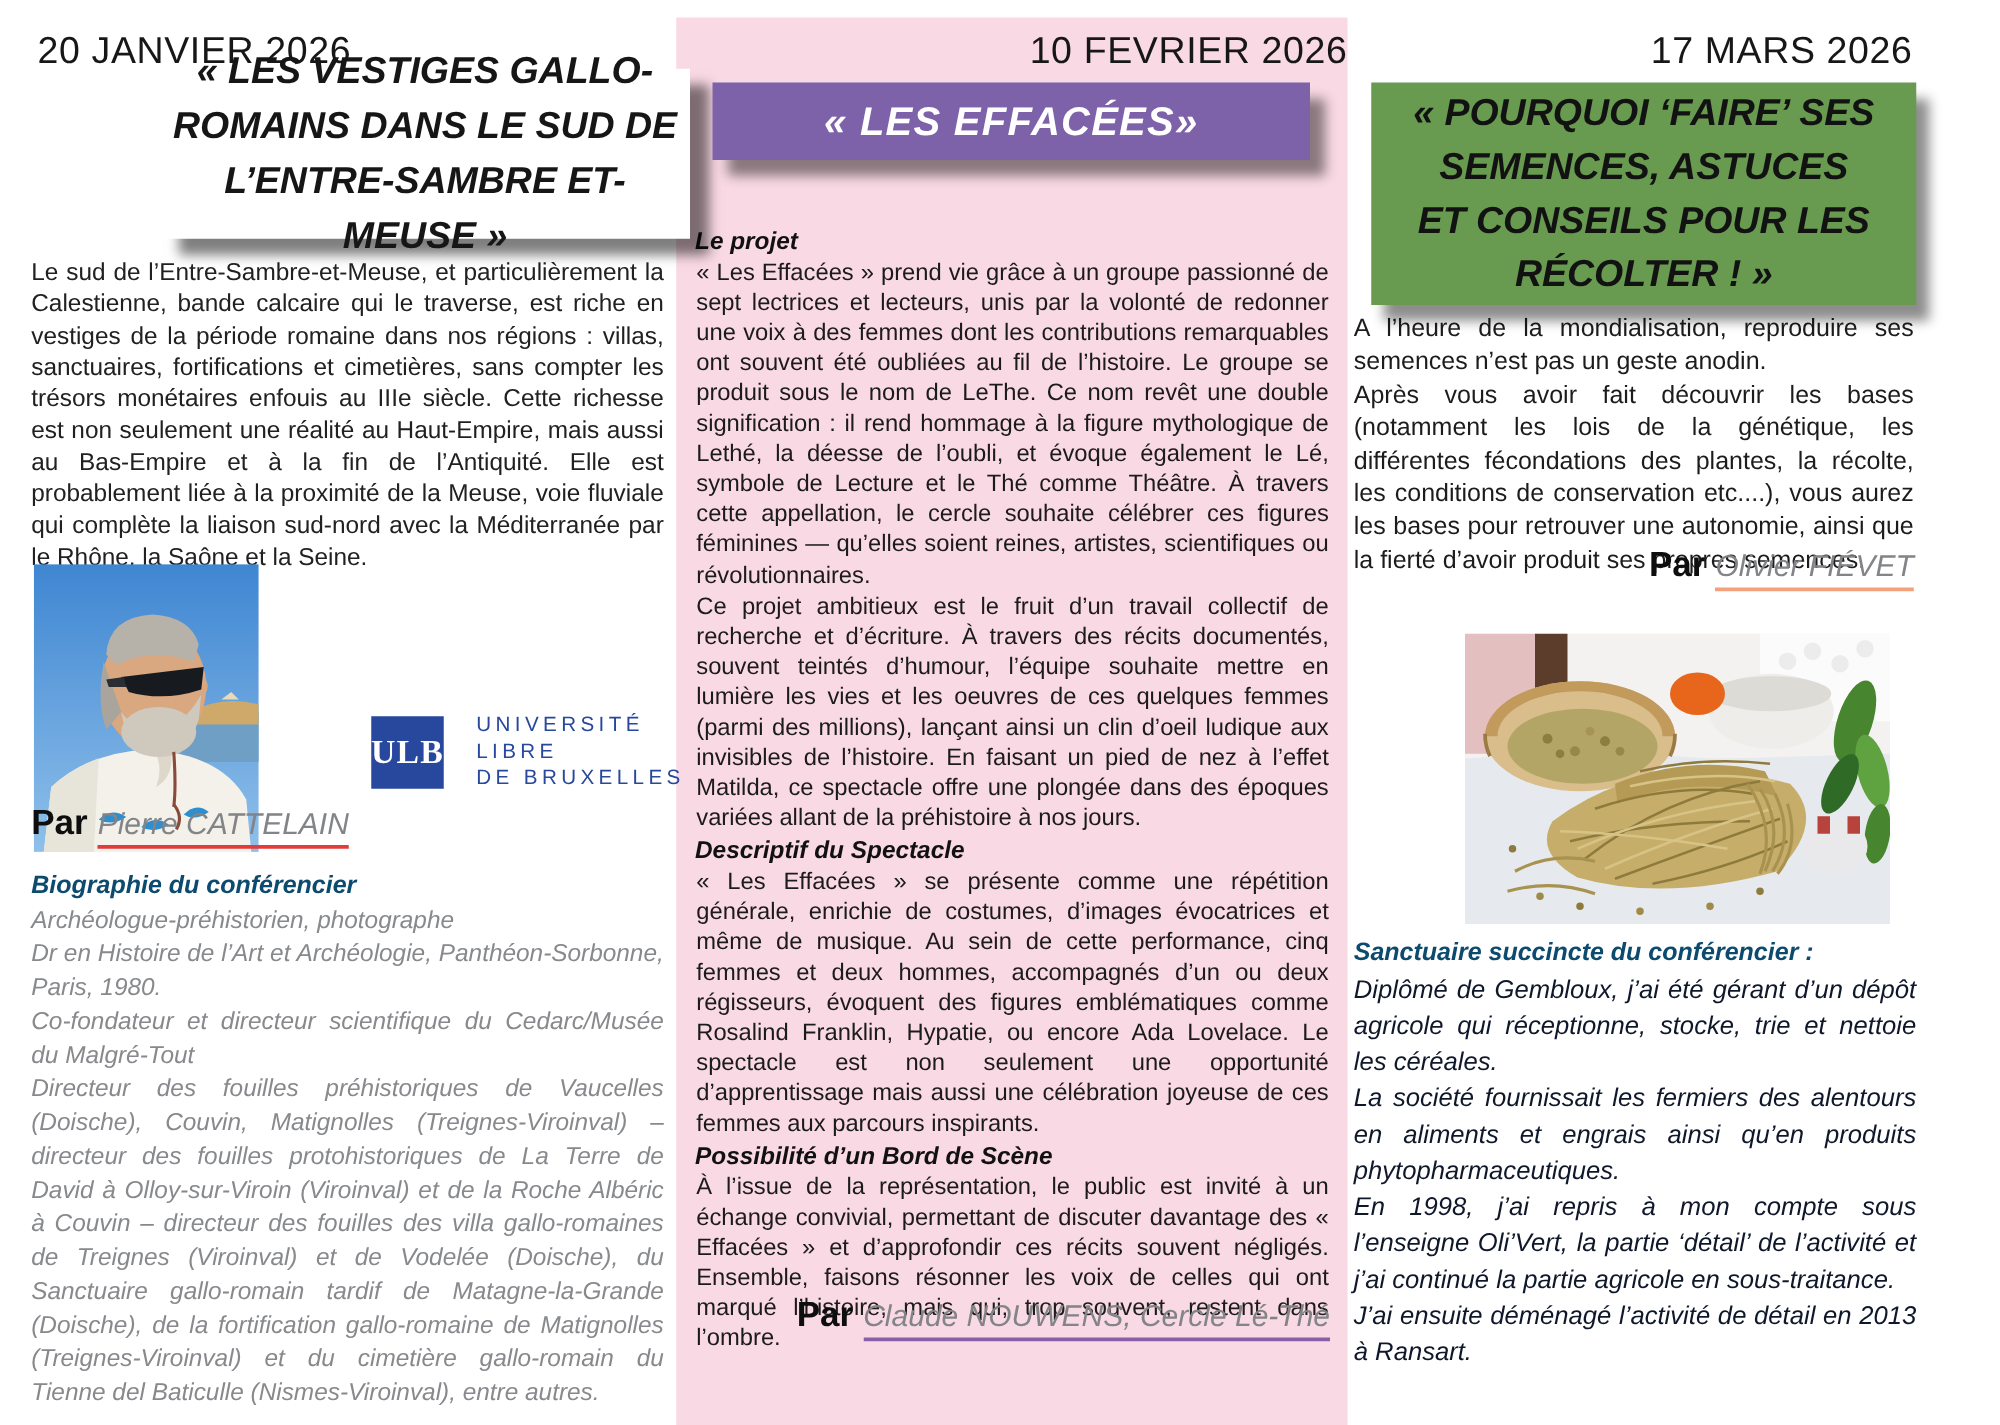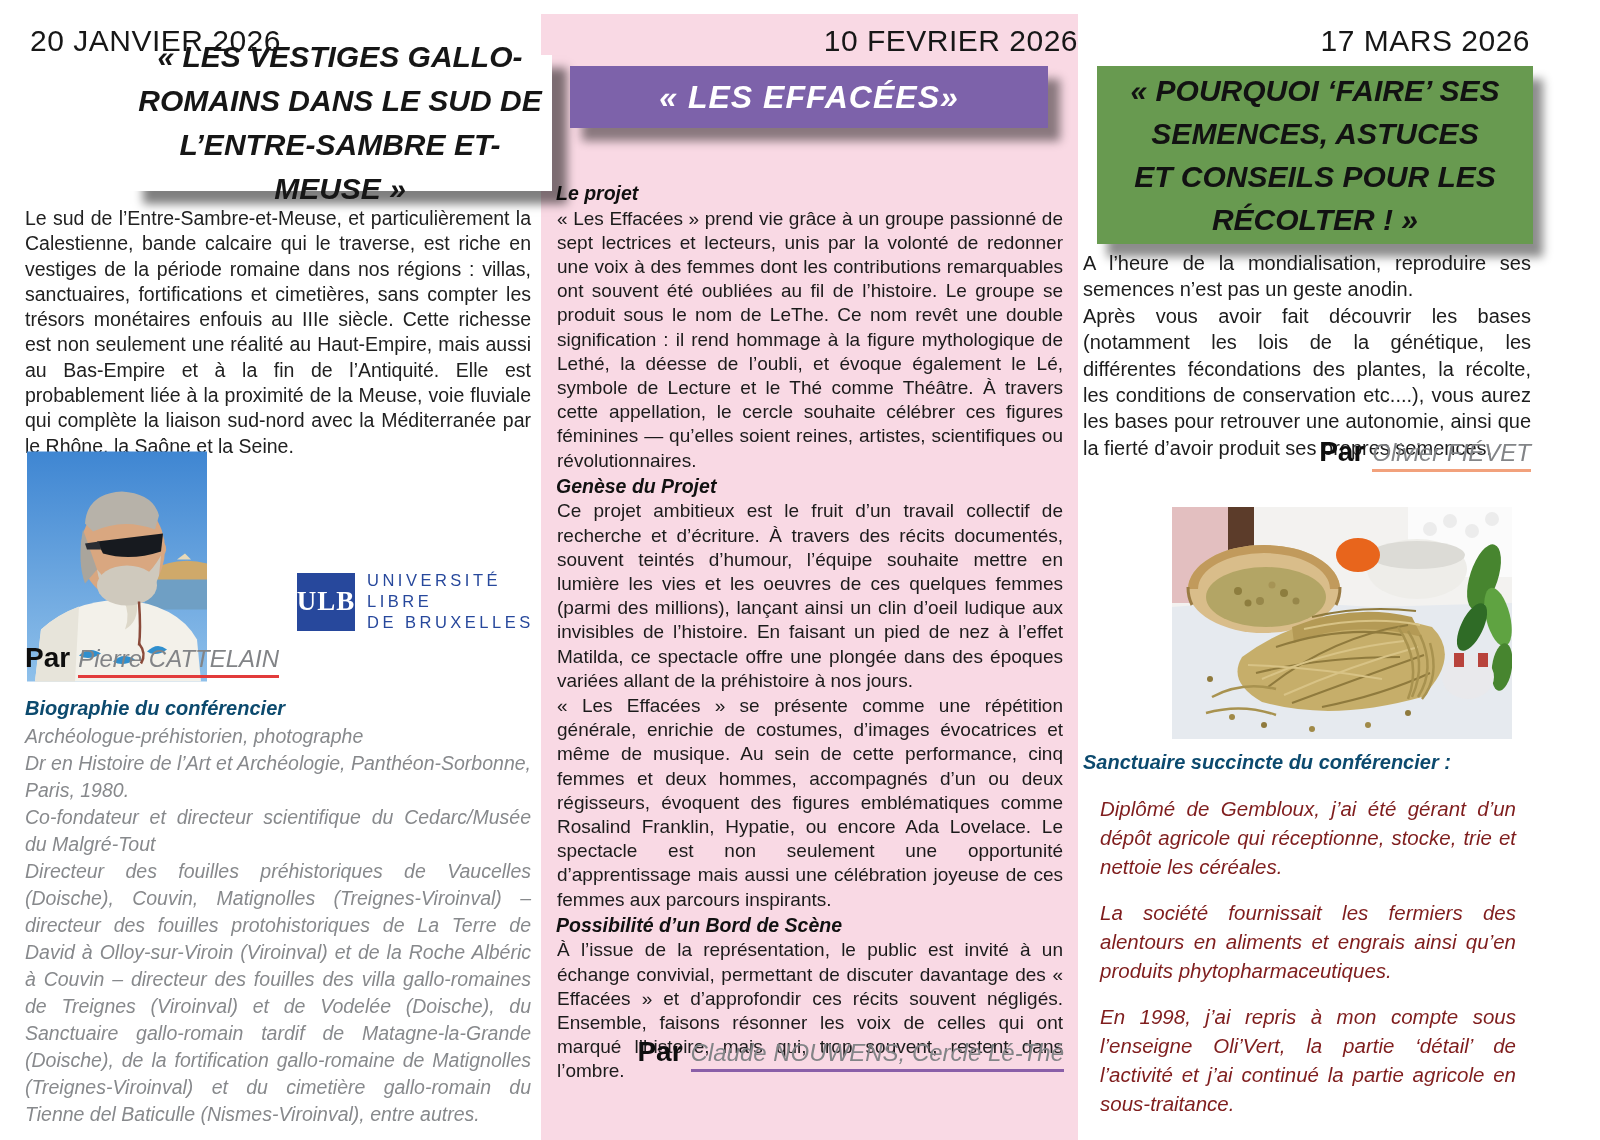--- a/index.html
+++ b/index.html
@@ -52,34 +52,34 @@
   .l-byline{left:25px;top:642px;width:478px;text-align:left;}
   .m-byline{left:556px;top:1036px;width:508px;text-align:right;z-index:2;}
   .r-byline{left:1083px;top:436px;width:448px;text-align:right;}
   .par-label{font-weight:700;font-size:28px;color:#0e0e0e;}
   .speaker{font-style:italic;color:#828487;font-size:24px;margin-left:8px;padding-bottom:3px;}
   .u-red{border-bottom:3px solid var(--underline-red,#e23b3b);}
   .u-purple{border-bottom:3px solid var(--underline-purple,#8a5fa8);}
   .u-salmon{border-bottom:3px solid var(--underline-salmon,#f2a17c);}
 
   
-  .ulb{left:297px;top:570px;display:flex;align-items:center;gap:12px;}
+  .ulb{left:297px;top:570px;display:flex;align-items:center;gap:26px;}
   .ulb-square{
     width:58px;height:58px;background:var(--ulb-blue,#27489c);color:#fff;
     font-family:"Liberation Serif", serif;font-weight:700;font-size:27px;
     display:flex;align-items:center;justify-content:center;letter-spacing:1px;
   }
   .ulb-text{color:var(--ulb-blue,#27489c);font-size:16.5px;letter-spacing:3.5px;line-height:21px;font-weight:500;}
 
   
   .bio-title{font-weight:700;font-style:italic;font-size:20px;color:#0c4a6e;line-height:29px;margin:0;}
   .l-bio{left:25px;top:694px;width:506px;}
   .l-bio p{margin:0;font-style:italic;color:#87898c;font-size:19.5px;line-height:27px;text-align:justify;}
   .r-bio{left:1083px;top:748px;width:450px;}
-  .r-bio p{margin:17px;font-style:italic;color:#7f1d1d;font-size:20.5px;line-height:29px;text-align:justify;}
+  .r-bio p{margin:0;font-style:italic;color:#0f172a;font-size:20.5px;line-height:29px;text-align:justify;}
 
   
   .l-photo{left:27px;top:451px;width:180px;height:231px;}
   .r-photo{left:1172px;top:506px;width:340px;height:234px;}
   .l-photo svg,.r-photo svg{display:block;width:100%;height:100%;}
 </style>
 </head>
 <body>
 
 <div class="abs pink-panel"></div>
@@ -150,22 +150,22 @@
 
 <div class="abs date m-date">10 FEVRIER 2026</div>
 
 <div class="abs m-banner">
   <span>« LES EFFACÉES»</span>
 </div>
 
 <div class="abs m-article">
   <h3>Le projet</h3>
   <p>« Les Effacées » prend vie grâce à un groupe passionné de sept lectrices et lecteurs, unis par la volonté de redonner une voix à des femmes dont les contributions remarquables ont souvent été oubliées au fil de l’histoire. Le groupe se produit sous le nom de LeThe. Ce nom revêt une double signification : il rend hommage à la figure mythologique de Lethé, la déesse de l’oubli, et évoque également le Lé, symbole de Lecture et le Thé comme Théâtre. À travers cette appellation, le cercle souhaite célébrer ces figures féminines — qu’elles soient reines, artistes, scientifiques ou révolutionnaires.</p>
-  <h3>Genèse du Projet</h3>
   <p>Ce projet ambitieux est le fruit d’un travail collectif de recherche et d’écriture. À travers des récits documentés, souvent teintés d’humour, l’équipe souhaite mettre en lumière les vies et les oeuvres de ces quelques femmes (parmi des millions), lançant ainsi un clin d’oeil ludique aux invisibles de l’histoire. En faisant un pied de nez à l’effet Matilda, ce spectacle offre une plongée dans des époques variées allant de la préhistoire à nos jours.</p>
+  <h3>Descriptif du Spectacle</h3>
   <p>« Les Effacées » se présente comme une répétition générale, enrichie de costumes, d’images évocatrices et même de musique. Au sein de cette performance, cinq femmes et deux hommes, accompagnés d’un ou deux régisseurs, évoquent des figures emblématiques comme Rosalind Franklin, Hypatie, ou encore Ada Lovelace. Le spectacle est non seulement une opportunité d’apprentissage mais aussi une célébration joyeuse de ces femmes aux parcours inspirants.</p>
   <h3>Possibilité d’un Bord de Scène</h3>
   <p>À l’issue de la représentation, le public est invité à un échange convivial, permettant de discuter davantage des « Effacées » et d’approfondir ces récits souvent négligés. Ensemble, faisons résonner les voix de celles qui ont marqué l’histoire, mais qui, trop souvent, restent dans l’ombre.</p>
 </div>
 
 <div class="abs byline m-byline">
   <span class="par-label">Par</span><span class="speaker u-purple">Claude NOUWENS, Cercle Lé-Thé</span>
 </div>
 
 <div class="abs date r-date">17 MARS 2026</div>

